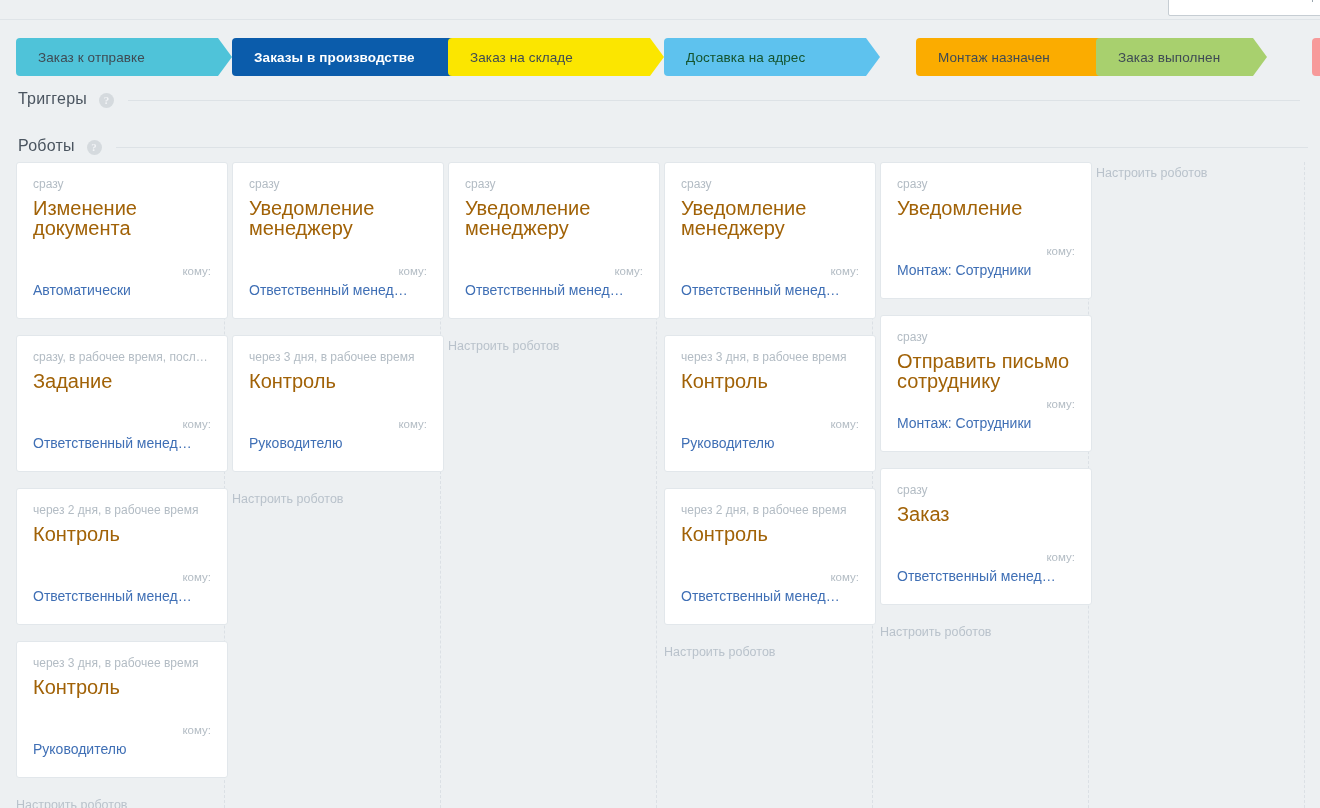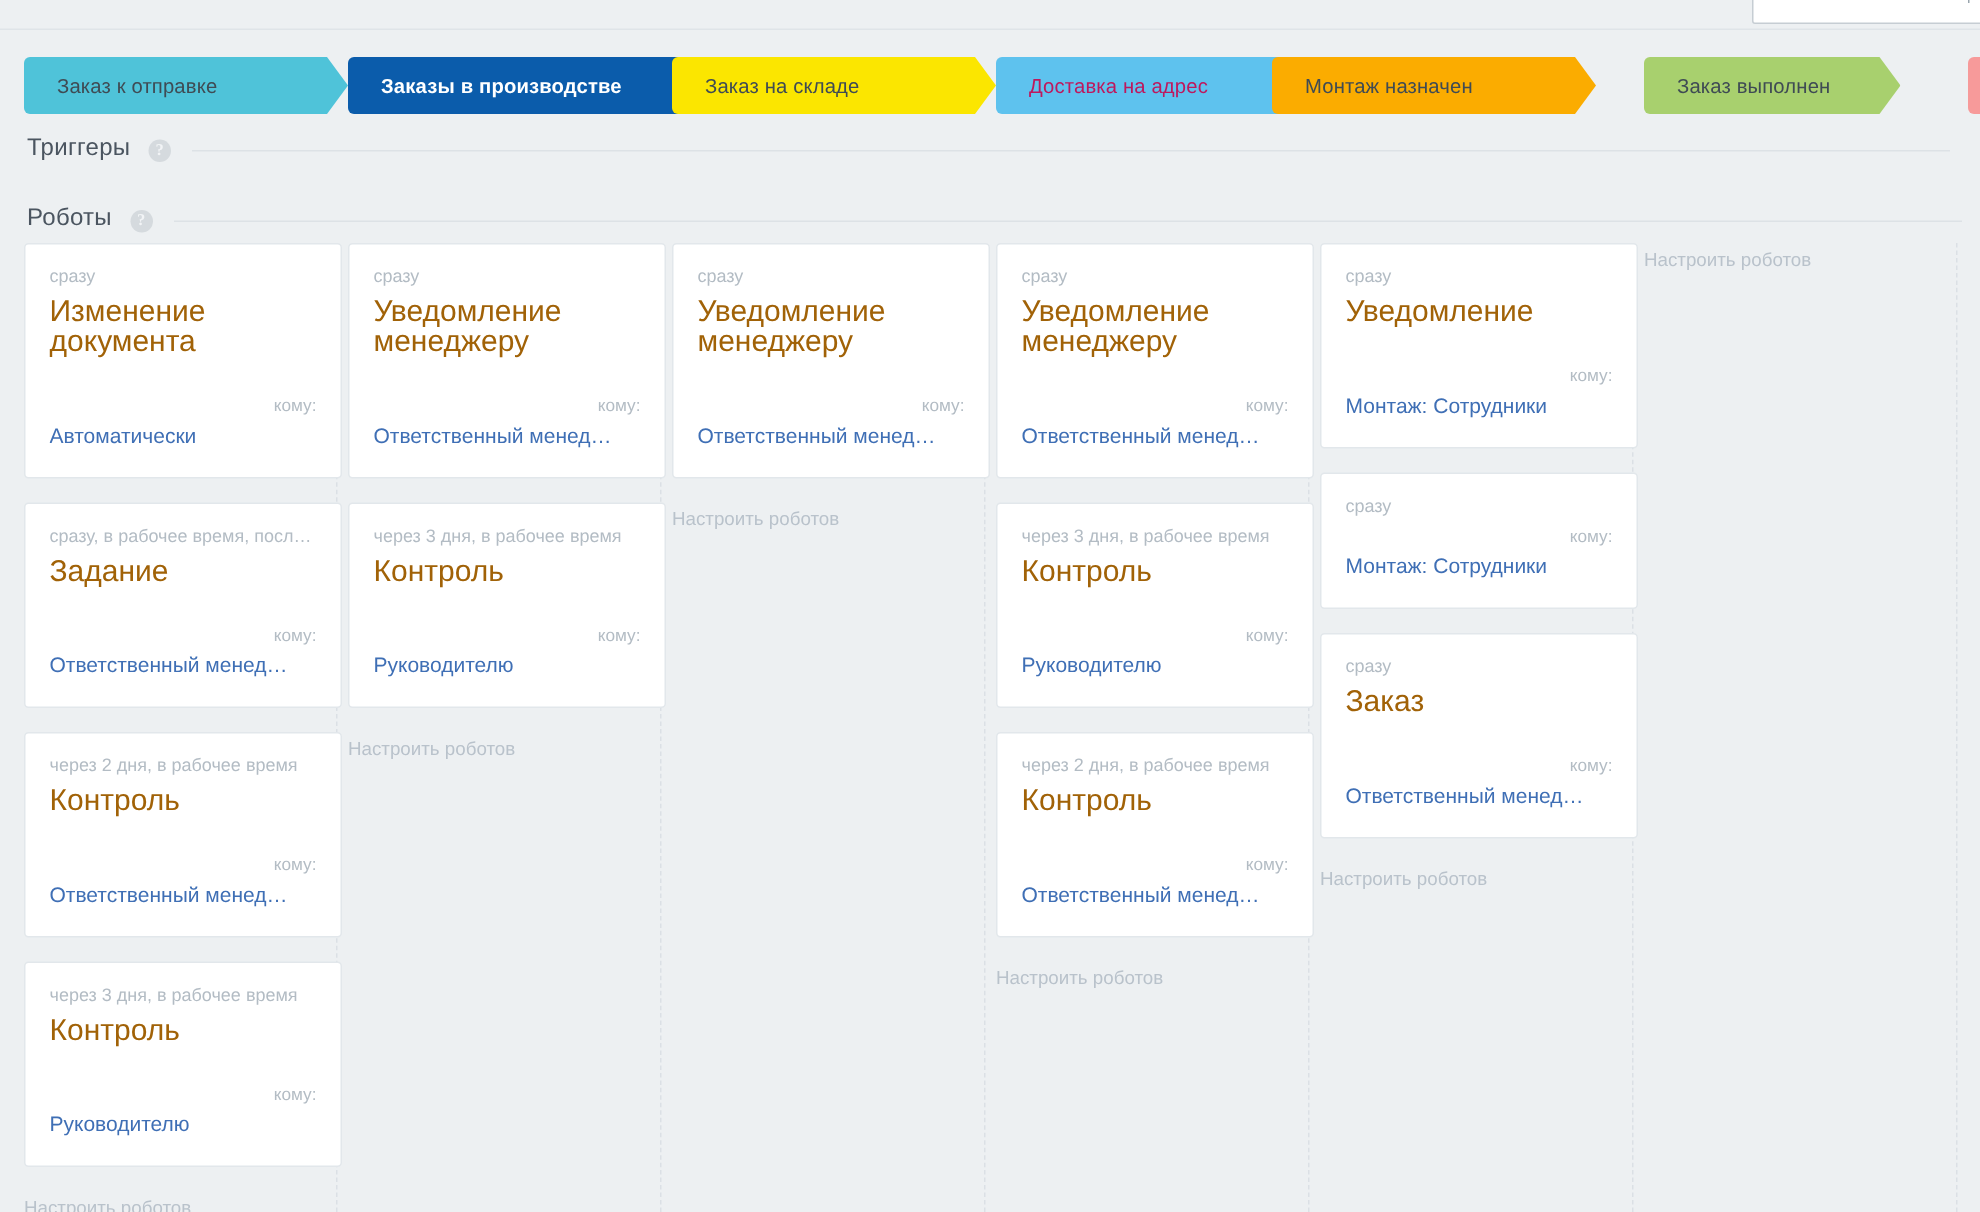--- a/index.html
+++ b/index.html
@@ -138,23 +138,23 @@
     <div class="stage active" style="left: 232px; width: 252px;">
       <div class="stage-shape" style="background: rgb(11, 92, 171);"></div>
       <span class="stage-label" style="color: rgb(255, 255, 255);">Заказы в производстве</span>
     </div>
     <div class="stage" style="left: 448px; width: 216px;">
       <div class="stage-shape" style="background: rgb(251, 230, 0);"></div>
       <span class="stage-label" style="color: rgb(63, 75, 84);">Заказ на складе</span>
     </div>
     <div class="stage" style="left: 664px; width: 216px;">
       <div class="stage-shape" style="background: rgb(94, 194, 238);"></div>
-      <span class="stage-label" style="color: #be185d;">Доставка на адрес</span>
-    </div>
-    <div class="stage" style="left: 848px; width: 216px;">
+      <span class="stage-label" style="color: #14532d;">Доставка на адрес</span>
+    </div>
+    <div class="stage" style="left: 916px; width: 216px;">
       <div class="stage-shape" style="background: rgb(251, 172, 0);"></div>
       <span class="stage-label" style="color: rgb(63, 75, 84);">Монтаж назначен</span>
     </div>
     <div class="stage" style="left: 1096px; width: 171px;">
       <div class="stage-shape" style="background: rgb(168, 208, 110);"></div>
       <span class="stage-label" style="color: rgb(63, 75, 84);">Заказ выполнен</span>
     </div>
     <div class="stage" style="left: 1312px; width: 216px;">
       <div class="stage-shape" style="background: rgb(247, 154, 154);"></div>
       <span class="stage-label" style="color: rgb(63, 75, 84);"></span>
@@ -254,20 +254,21 @@
     </div>
     <div class="col" style="left: 880px;">
       <div class="card">
         <div class="card-when">сразу</div>
         <div class="card-title">Уведомление</div>
         <div class="card-to-label">кому:</div>
         <div class="card-to-value">Монтаж: Сотрудники</div>
       </div>
       <div class="card">
         <div class="card-when">сразу</div>
+        <div class="card-title two-line">Отправить письмо сотруднику</div>
         <div class="card-to-label">кому:</div>
         <div class="card-to-value">Монтаж: Сотрудники</div>
       </div>
       <div class="card">
         <div class="card-when">сразу</div>
         <div class="card-title">Заказ</div>
         <div class="card-to-label">кому:</div>
         <div class="card-to-value">Ответственный менед…</div>
       </div>
       <div class="configure-link">Настроить роботов</div>

